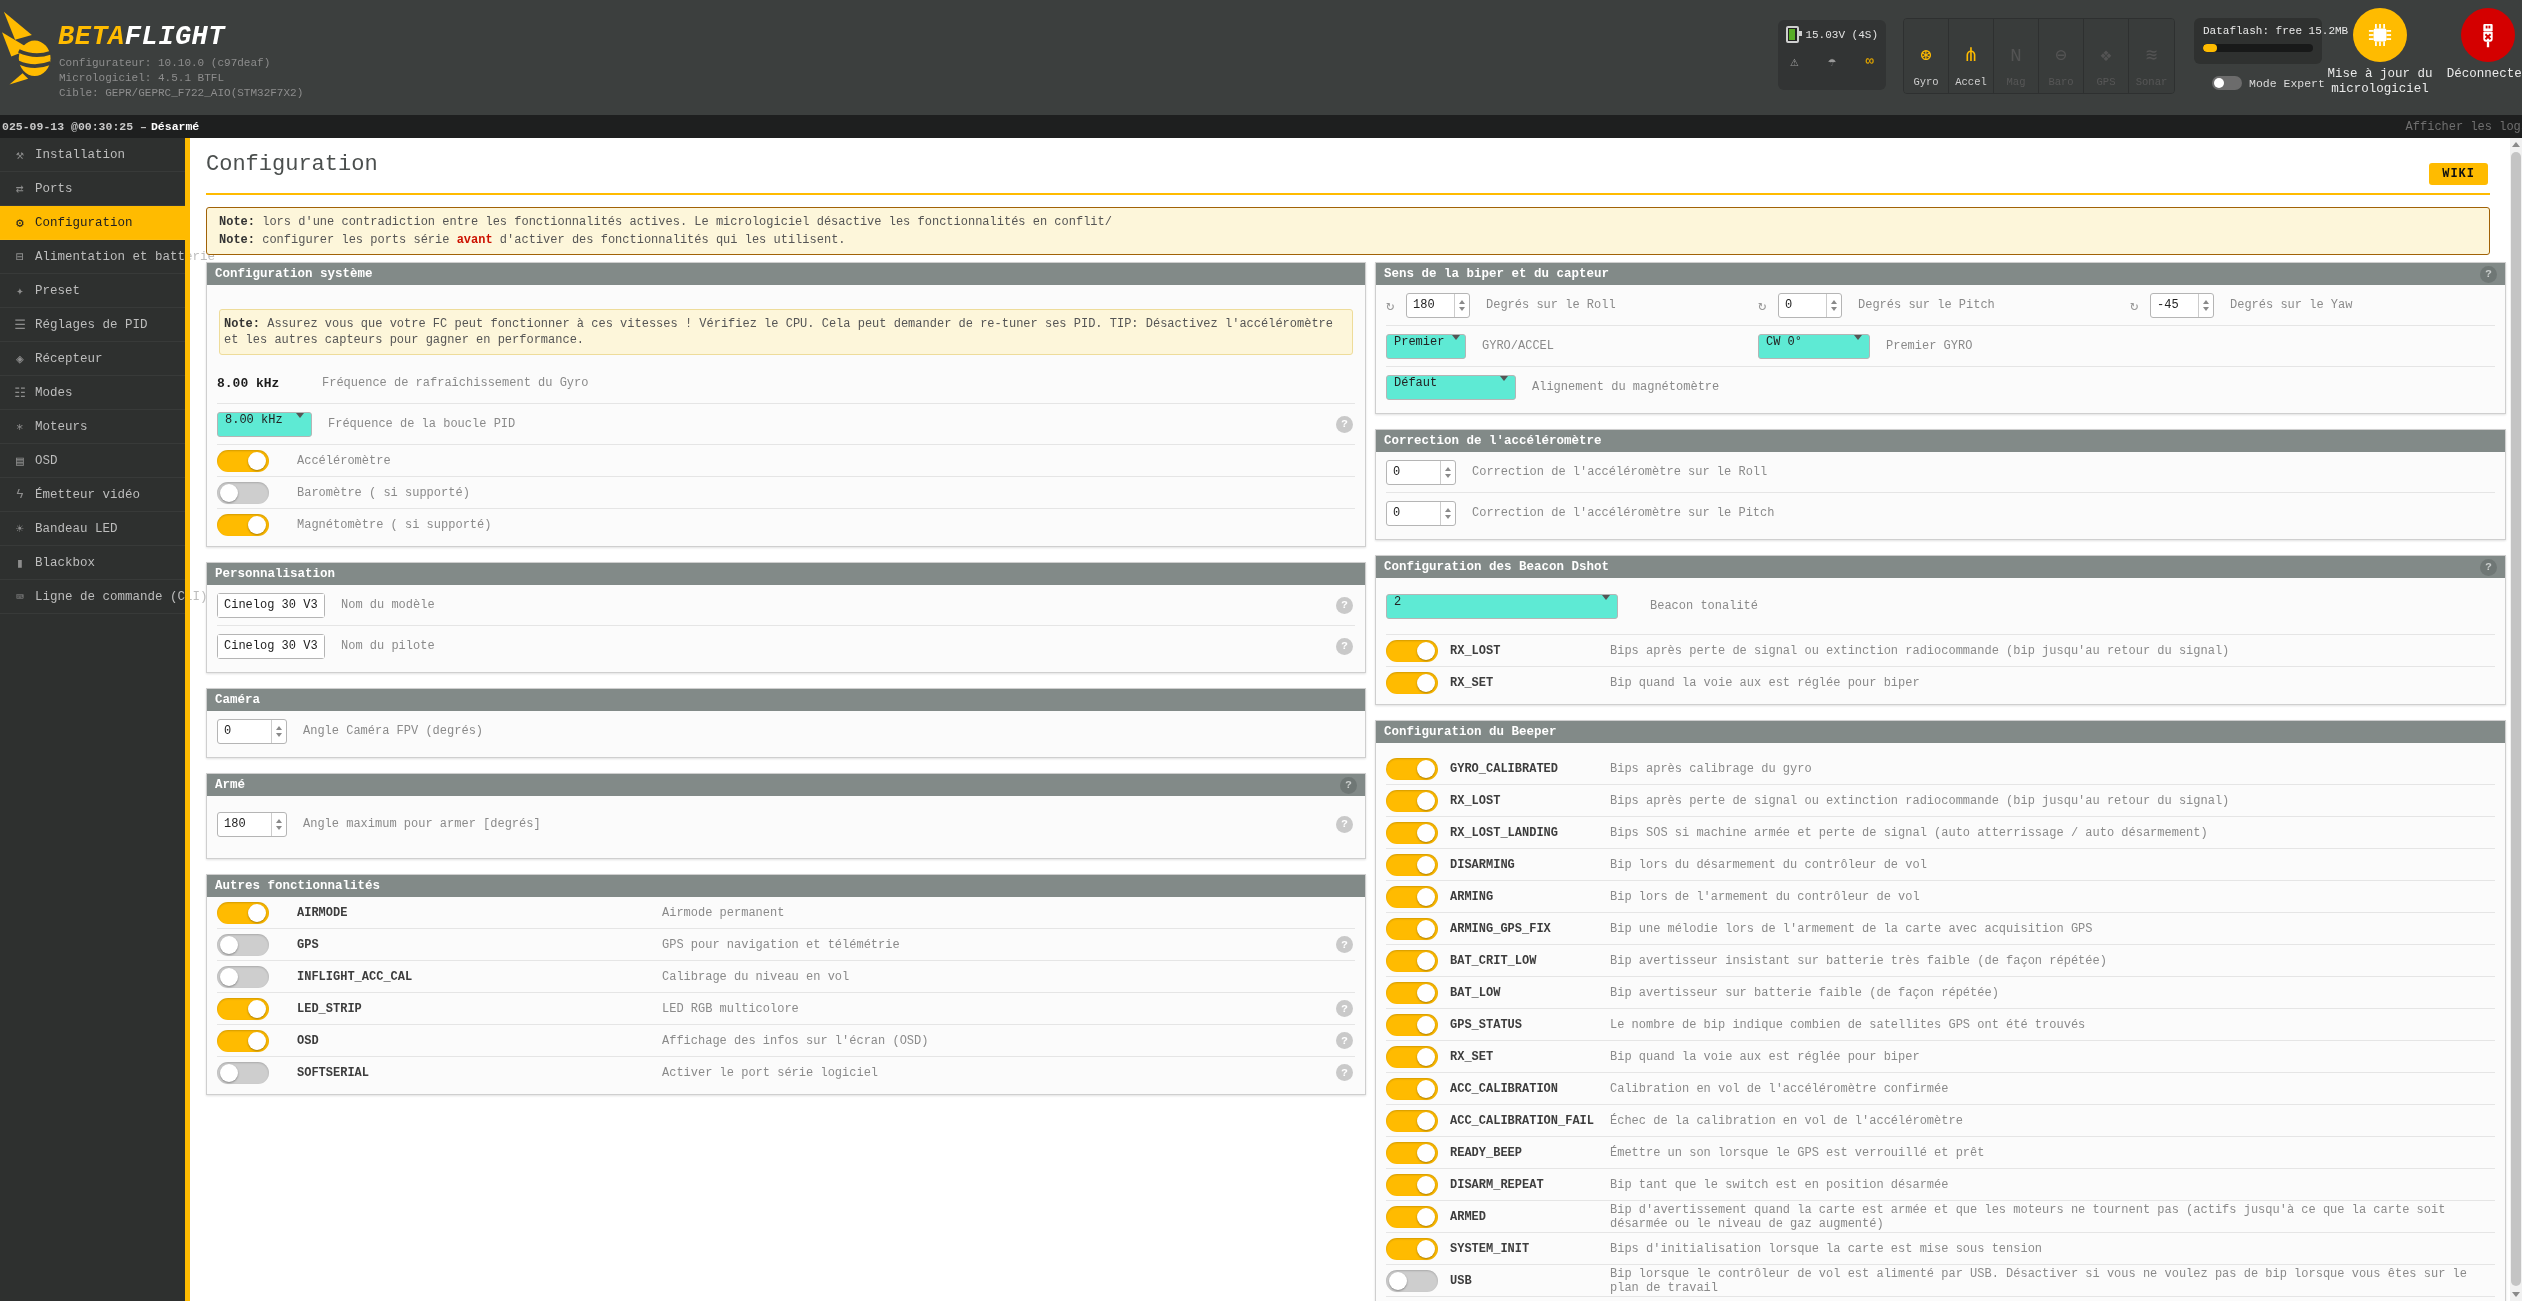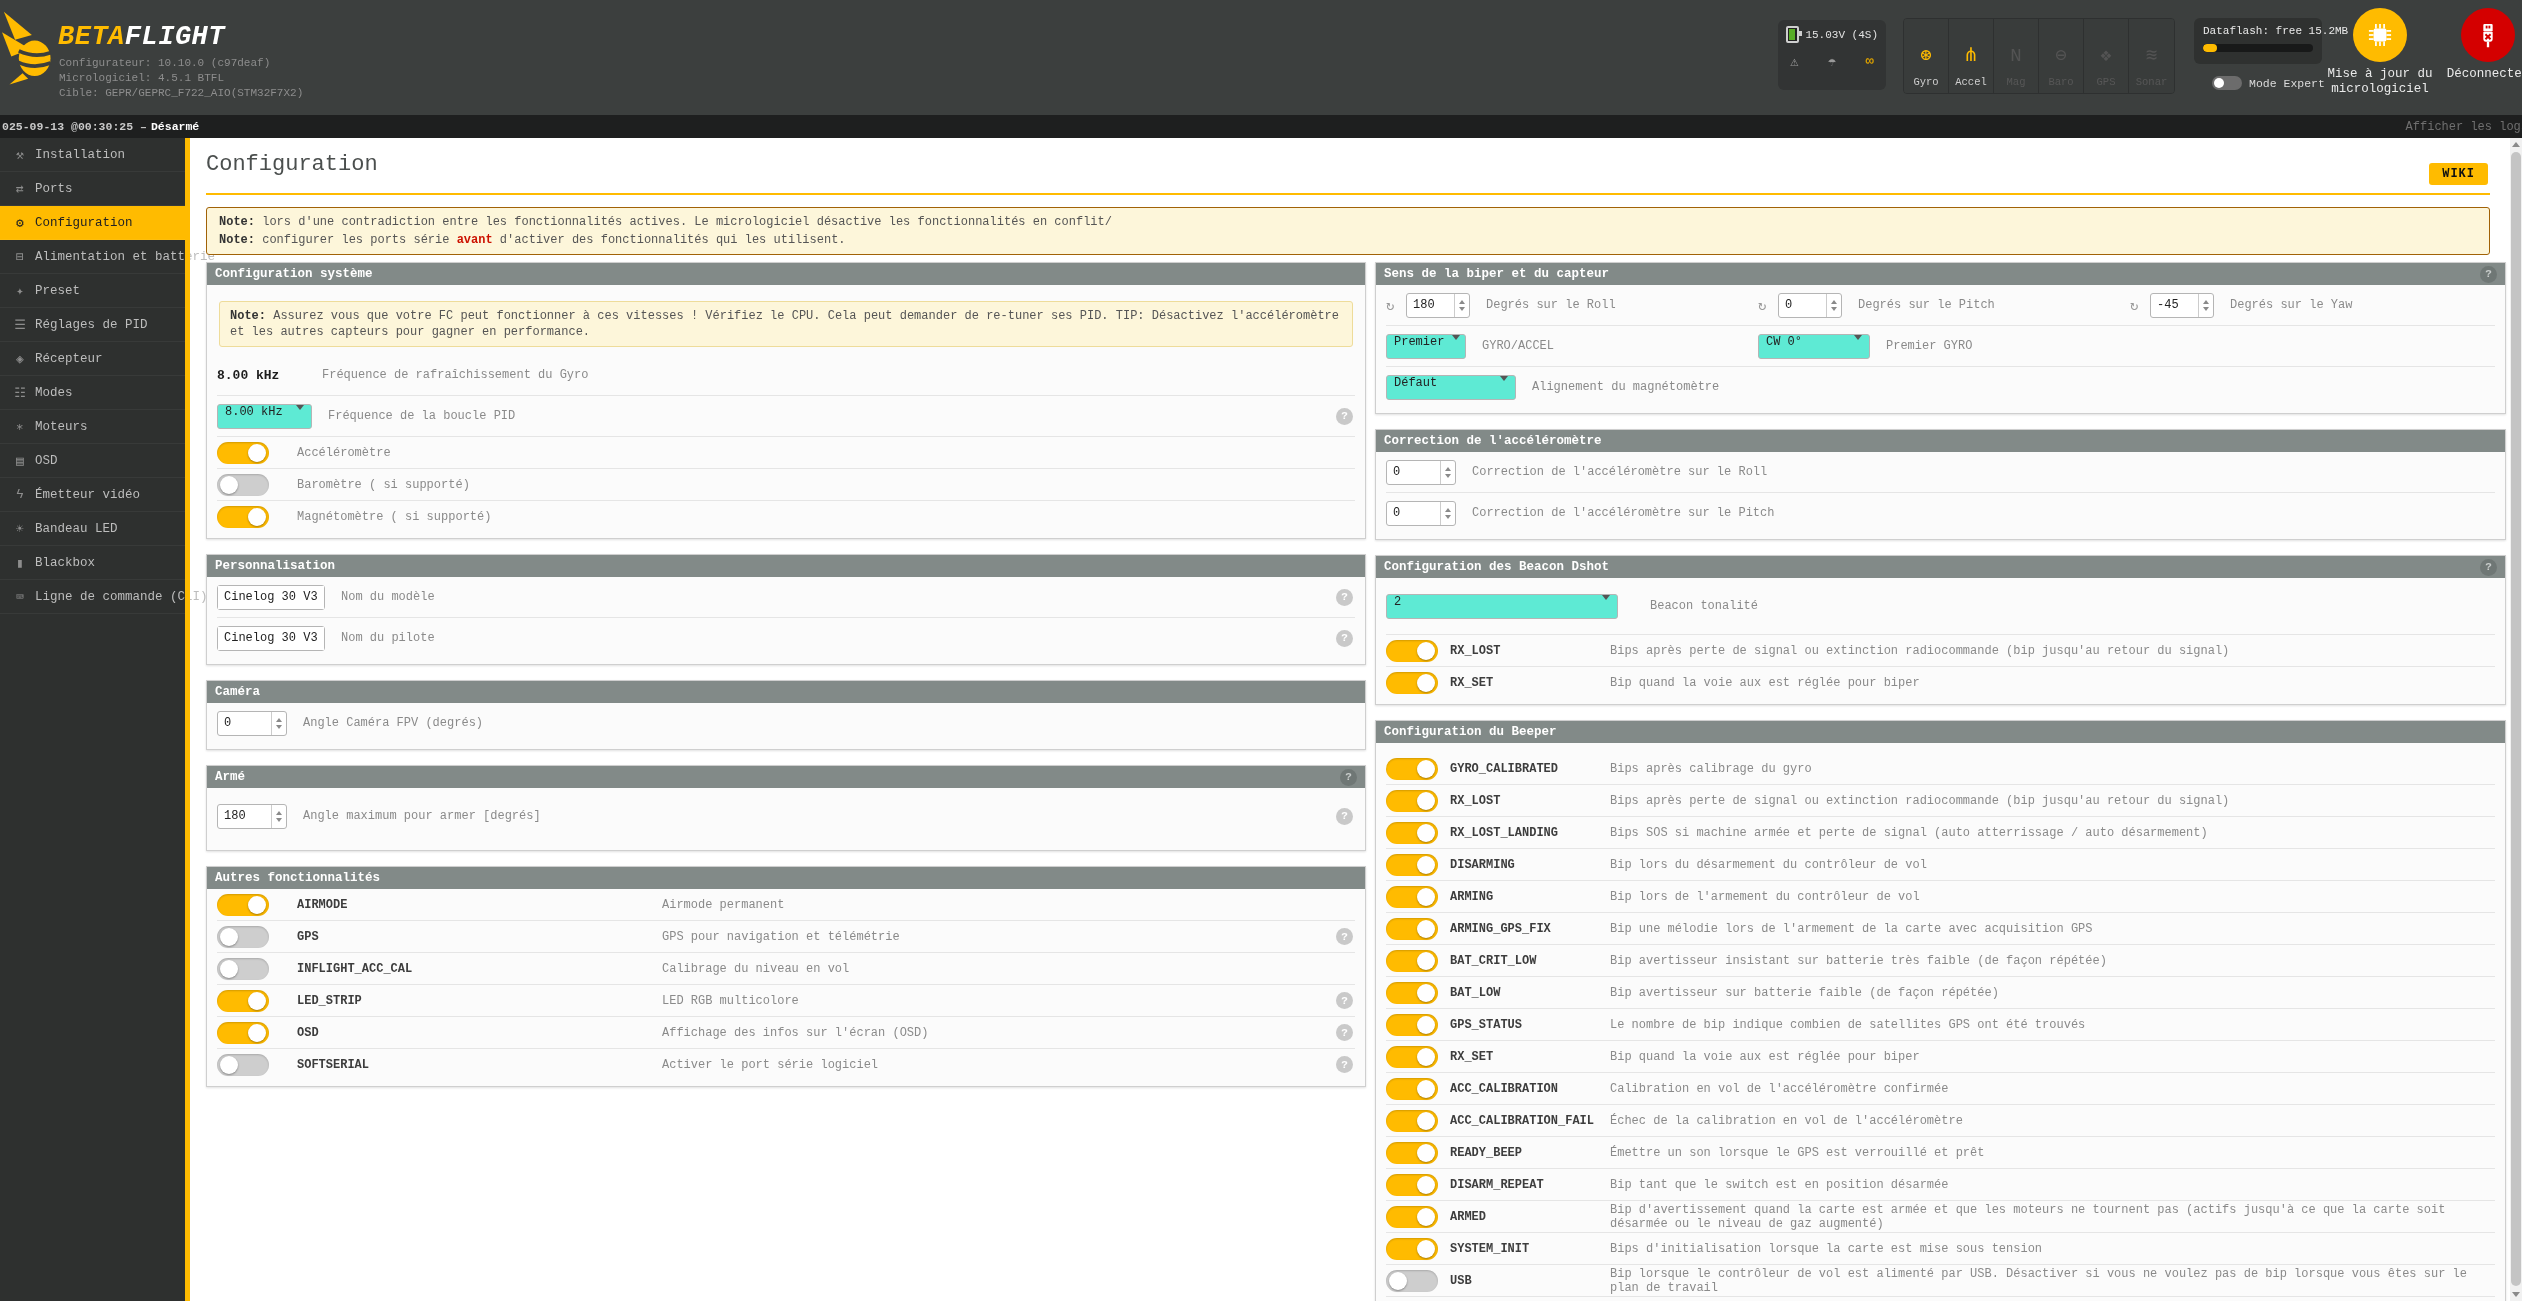--- a/index.html
+++ b/index.html
@@ -80,22 +80,22 @@
   
   .col-left{position:absolute;left:206px;top:262px;width:1160px;}
   .col-right{position:absolute;left:1375px;top:262px;width:1131px;}
   .section{background:#fbfbfb;border:1px solid #cfcfcf;margin-bottom:15px;box-shadow:0 1px 2px rgba(0,0,0,.12);}
   .sec-head{background:#828a88;color:#fff;font-weight:700;font-size:12.5px;height:22px;line-height:22px;
             padding:0 8px;display:flex;align-items:center;}
   .sec-head .help{margin-left:auto;background:#6f7775;color:#c9cdcc;}
   .sec-body{padding:0 10px 6px 10px;}
   .sec-body.pad-top{padding-top:10px;}
 
-  .note-inline{background:#fdf6da;border:1px solid #eedc9a;border-radius:3px;margin:16px 2px 8px 2px;
-               padding:6px 10px;font-size:12px;line-height:16px;color:#555;}
+  .note-inline{background:#fdf6da;border:1px solid #eedc9a;border-radius:3px;margin:24px 2px 8px 2px;
+               padding:6px 4px;font-size:12px;line-height:16px;color:#555;}
   .note-inline b{color:#333;}
 
   .row{display:flex;align-items:center;min-height:31px;border-bottom:1px solid #e5e5e5;position:relative;}
   .row:last-child{border-bottom:none;}
   .row.tall{min-height:40px;}
   .row.xtall{min-height:56px;}
 
   .val-col{width:105px;flex:none;font-weight:700;font-size:13px;color:#1d1d1d;}
   .lbl{font-size:12px;color:#8a8a8a;}
   .help{width:17px;height:17px;border-radius:50%;background:#c9c9c9;color:#fff;font-weight:700;font-size:11px;

